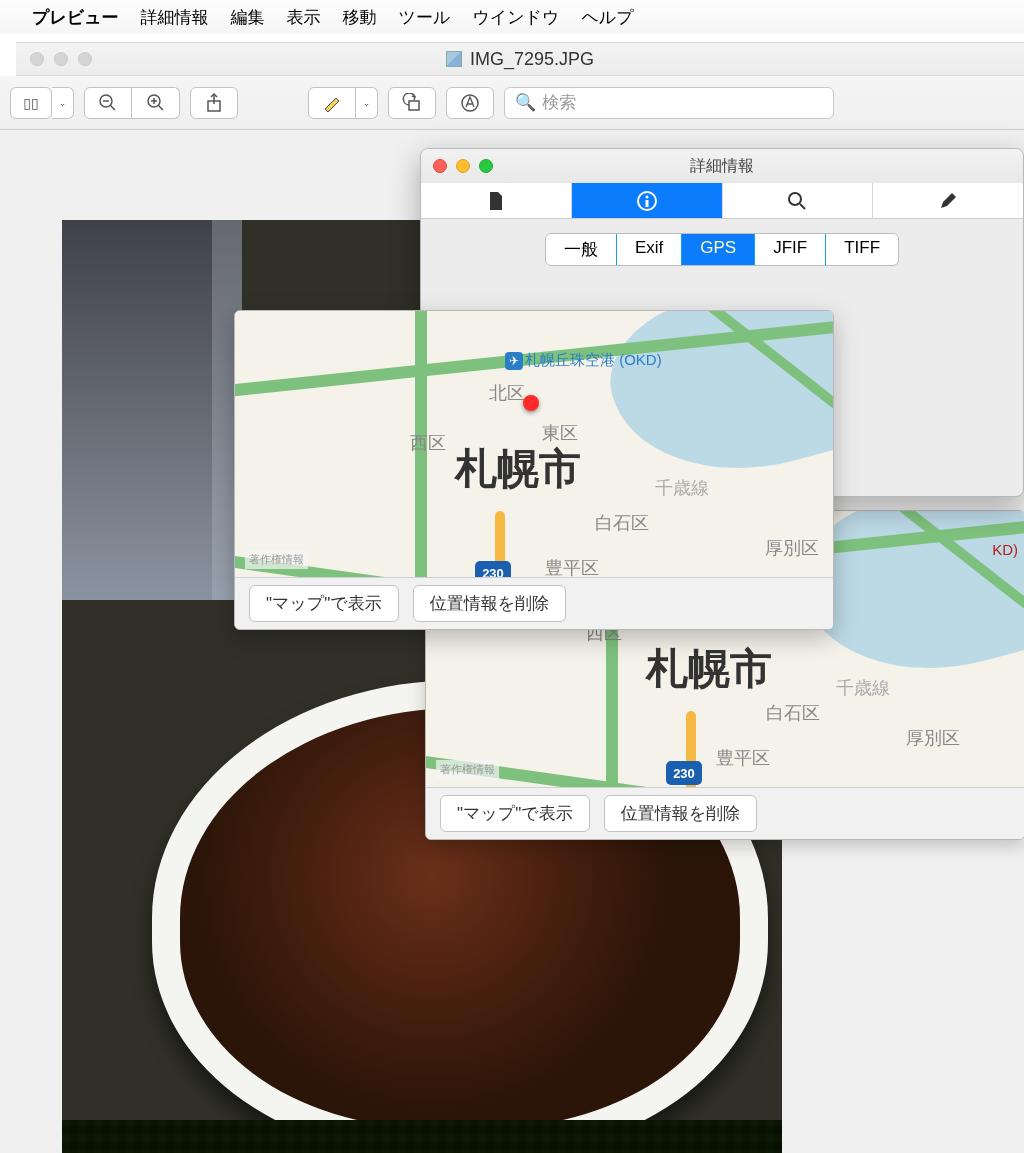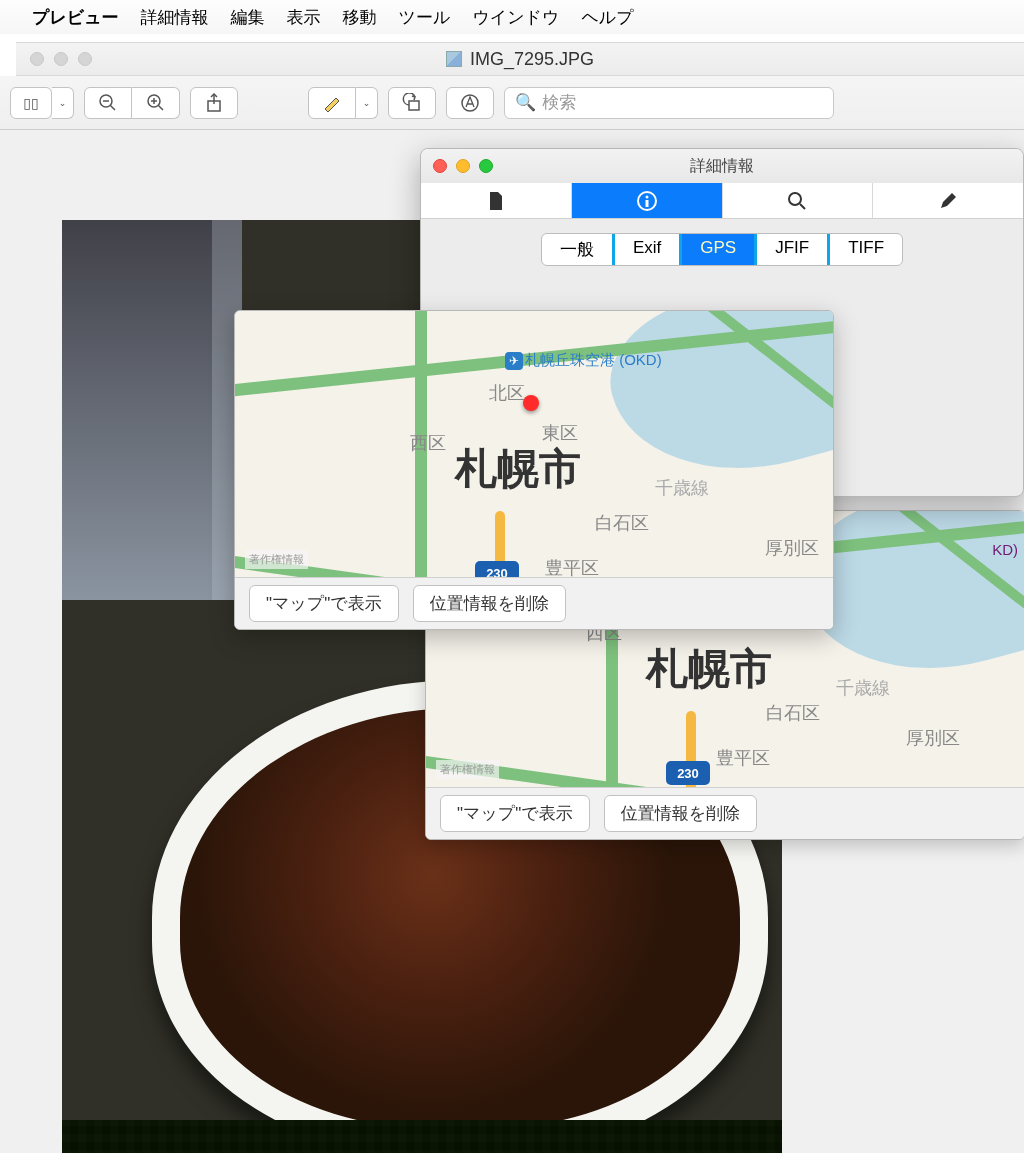--- a/index.html
+++ b/index.html
@@ -42,41 +42,41 @@
 .traffic2 span { width:14px; height:14px; border-radius:50%; }
 .tr-r { background:#ff5f56; border:1px solid #e0443e; }
 .tr-y { background:#ffbd2e; border:1px solid #dea123; }
 .tr-g { background:#27c93f; border:1px solid #1aab29; }
 .top-tabs { display:flex; height:36px; background:#fff; border-bottom:1px solid #d0d0d0; }
 .top-tab { flex:1; display:flex; align-items:center; justify-content:center; font-size:17px; border-right:1px solid #d8d8d8; }
 .top-tab:last-child { border-right:none; }
 .top-tab.active { background:#0a7cfc; color:#fff; }
 .sub-tabs { display:flex; justify-content:center; padding:14px 0 10px; background:#ececec; }
 .seg { display:flex; border:1px solid #bcbcbc; border-radius:6px; overflow:hidden; background:#fff; }
-.seg-item { padding:4px 18px; font-size:17px; border-right:3px solid #0ea5e9; }
+.seg-item { padding:4px 18px; font-size:17px; border-right:1px solid #0ea5e9; }
 .seg-item:last-child { border-right:none; }
 .seg-item.active { background:#0a7cfc; color:#fef9c3; }
 .gps-row { display:flex; padding:6px 18px; font-size:18px; }
 .gps-row .label { width:250px; text-align:right; color:#333; margin-right:8px; }
 .gps-row .value { font-weight:600; }
 
 
 .map-panel { position:absolute; left:222px; top:310px; width:600px; height:525px; background:#f4f4f2; border:1px solid #b8b8b8; border-radius:6px; box-shadow:0 8px 24px rgba(0,0,0,.25); overflow:hidden; }
 .map { position:absolute; inset:0; background:#f5f2ea; }
 .map .water { position:absolute; right:-40px; top:-20px; width:260px; height:180px; background:#bcd9e6; border-radius:50% 0 0 80%; transform:rotate(-15deg); }
 .road1 { position:absolute; left:-10px; top:40px; width:650px; height:12px; background:#7ec17e; transform:rotate(-6deg); border-radius:6px; }
 .road2 { position:absolute; left:180px; top:-10px; width:12px; height:600px; background:#7ec17e; border-radius:6px; }
 .road3 { position:absolute; left:-10px; top:290px; width:660px; height:12px; background:#7ec17e; transform:rotate(8deg); border-radius:6px; }
 .road4 { position:absolute; left:350px; top:80px; width:480px; height:10px; background:#7ec17e; transform:rotate(38deg); border-radius:5px; }
 .hwy { position:absolute; left:260px; top:200px; width:10px; height:350px; background:#f5b942; border-radius:5px; }
 .city { position:absolute; left:220px; top:130px; font-size:42px; font-weight:600; color:#333; font-family:"Hiragino Sans"; }
 .ward { position:absolute; font-size:18px; color:#888; }
 .airport { position:absolute; left:270px; top:40px; font-size:15px; color:#2a7ec8; }
 .airport-ico { display:inline-block; width:18px; height:18px; background:#2a7ec8; border-radius:4px; color:#fff; text-align:center; font-size:12px; line-height:18px; margin-right:2px; }
-.shield { position:absolute; left:240px; top:250px; width:44px; height:24px; background:#1a5fb0; border-radius:5px; color:#fff; font-size:13px; font-weight:600; display:flex; align-items:center; justify-content:center; }
+.shield { position:absolute; left:240px; top:250px; width:36px; height:24px; background:#1a5fb0; border-radius:5px; color:#fff; font-size:13px; font-weight:600; display:flex; align-items:center; justify-content:center; }
 .pin { position:absolute; left:288px; top:84px; width:16px; height:16px; background:#ff2a2a; border-radius:50%; box-shadow:0 2px 4px rgba(0,0,0,.4); }
 .copyright { position:absolute; left:10px; bottom:60px; font-size:11px; color:#999; background:rgba(245,245,245,.7); padding:2px 4px; }
 .map-buttons { position:absolute; left:0; right:0; bottom:0; height:52px; background:#f1f1f1; border-top:1px solid #d0d0d0; display:flex; align-items:center; gap:14px; padding:0 14px; }
 .map-btn { background:#fff; border:1px solid #c2c2c2; border-radius:6px; padding:6px 16px; font-size:17px; color:#333; }
 
 .map-panel.behind { left:425px; top:510px; width:600px; height:330px; z-index:-0; box-shadow:0 6px 18px rgba(0,0,0,.2); }
 .map-panel.front { z-index:5; }
 .inspector { z-index:3; }
 .photo,.mat { z-index:1; }
 .map-panel.behind { z-index:2; }
@@ -225,21 +225,21 @@
       <div class="road4"></div>
       <div class="hwy"></div>
     <div class="city">札幌市</div>
     <div class="ward" style="left:160px;top:110px">西区</div>
     <div class="ward" style="left:290px;top:95px">東区</div>
     <div class="ward" style="left:340px;top:190px">白石区</div>
     <div class="ward" style="left:290px;top:235px">豊平区</div>
     <div class="ward" style="left:480px;top:215px">厚別区</div>
     <div class="ward" style="left:410px;top:165px;color:#aaa">千歳線</div>
     <div class="shield">230</div>
-    <div style="position:absolute;right:6px;top:30px;font-size:15px;color:#701a75">KD)</div>
+    <div style="position:absolute;right:6px;top:30px;font-size:15px;color:#b91c1c">KD)</div>
   </div>
   <div class="copyright">著作権情報</div>
   <div class="map-buttons">
     <button class="map-btn">"マップ"で表示</button>
     <button class="map-btn">位置情報を削除</button>
   </div>
 </div>
 
 <div class="map-panel front" style="height:320px">
   <div class="map">

